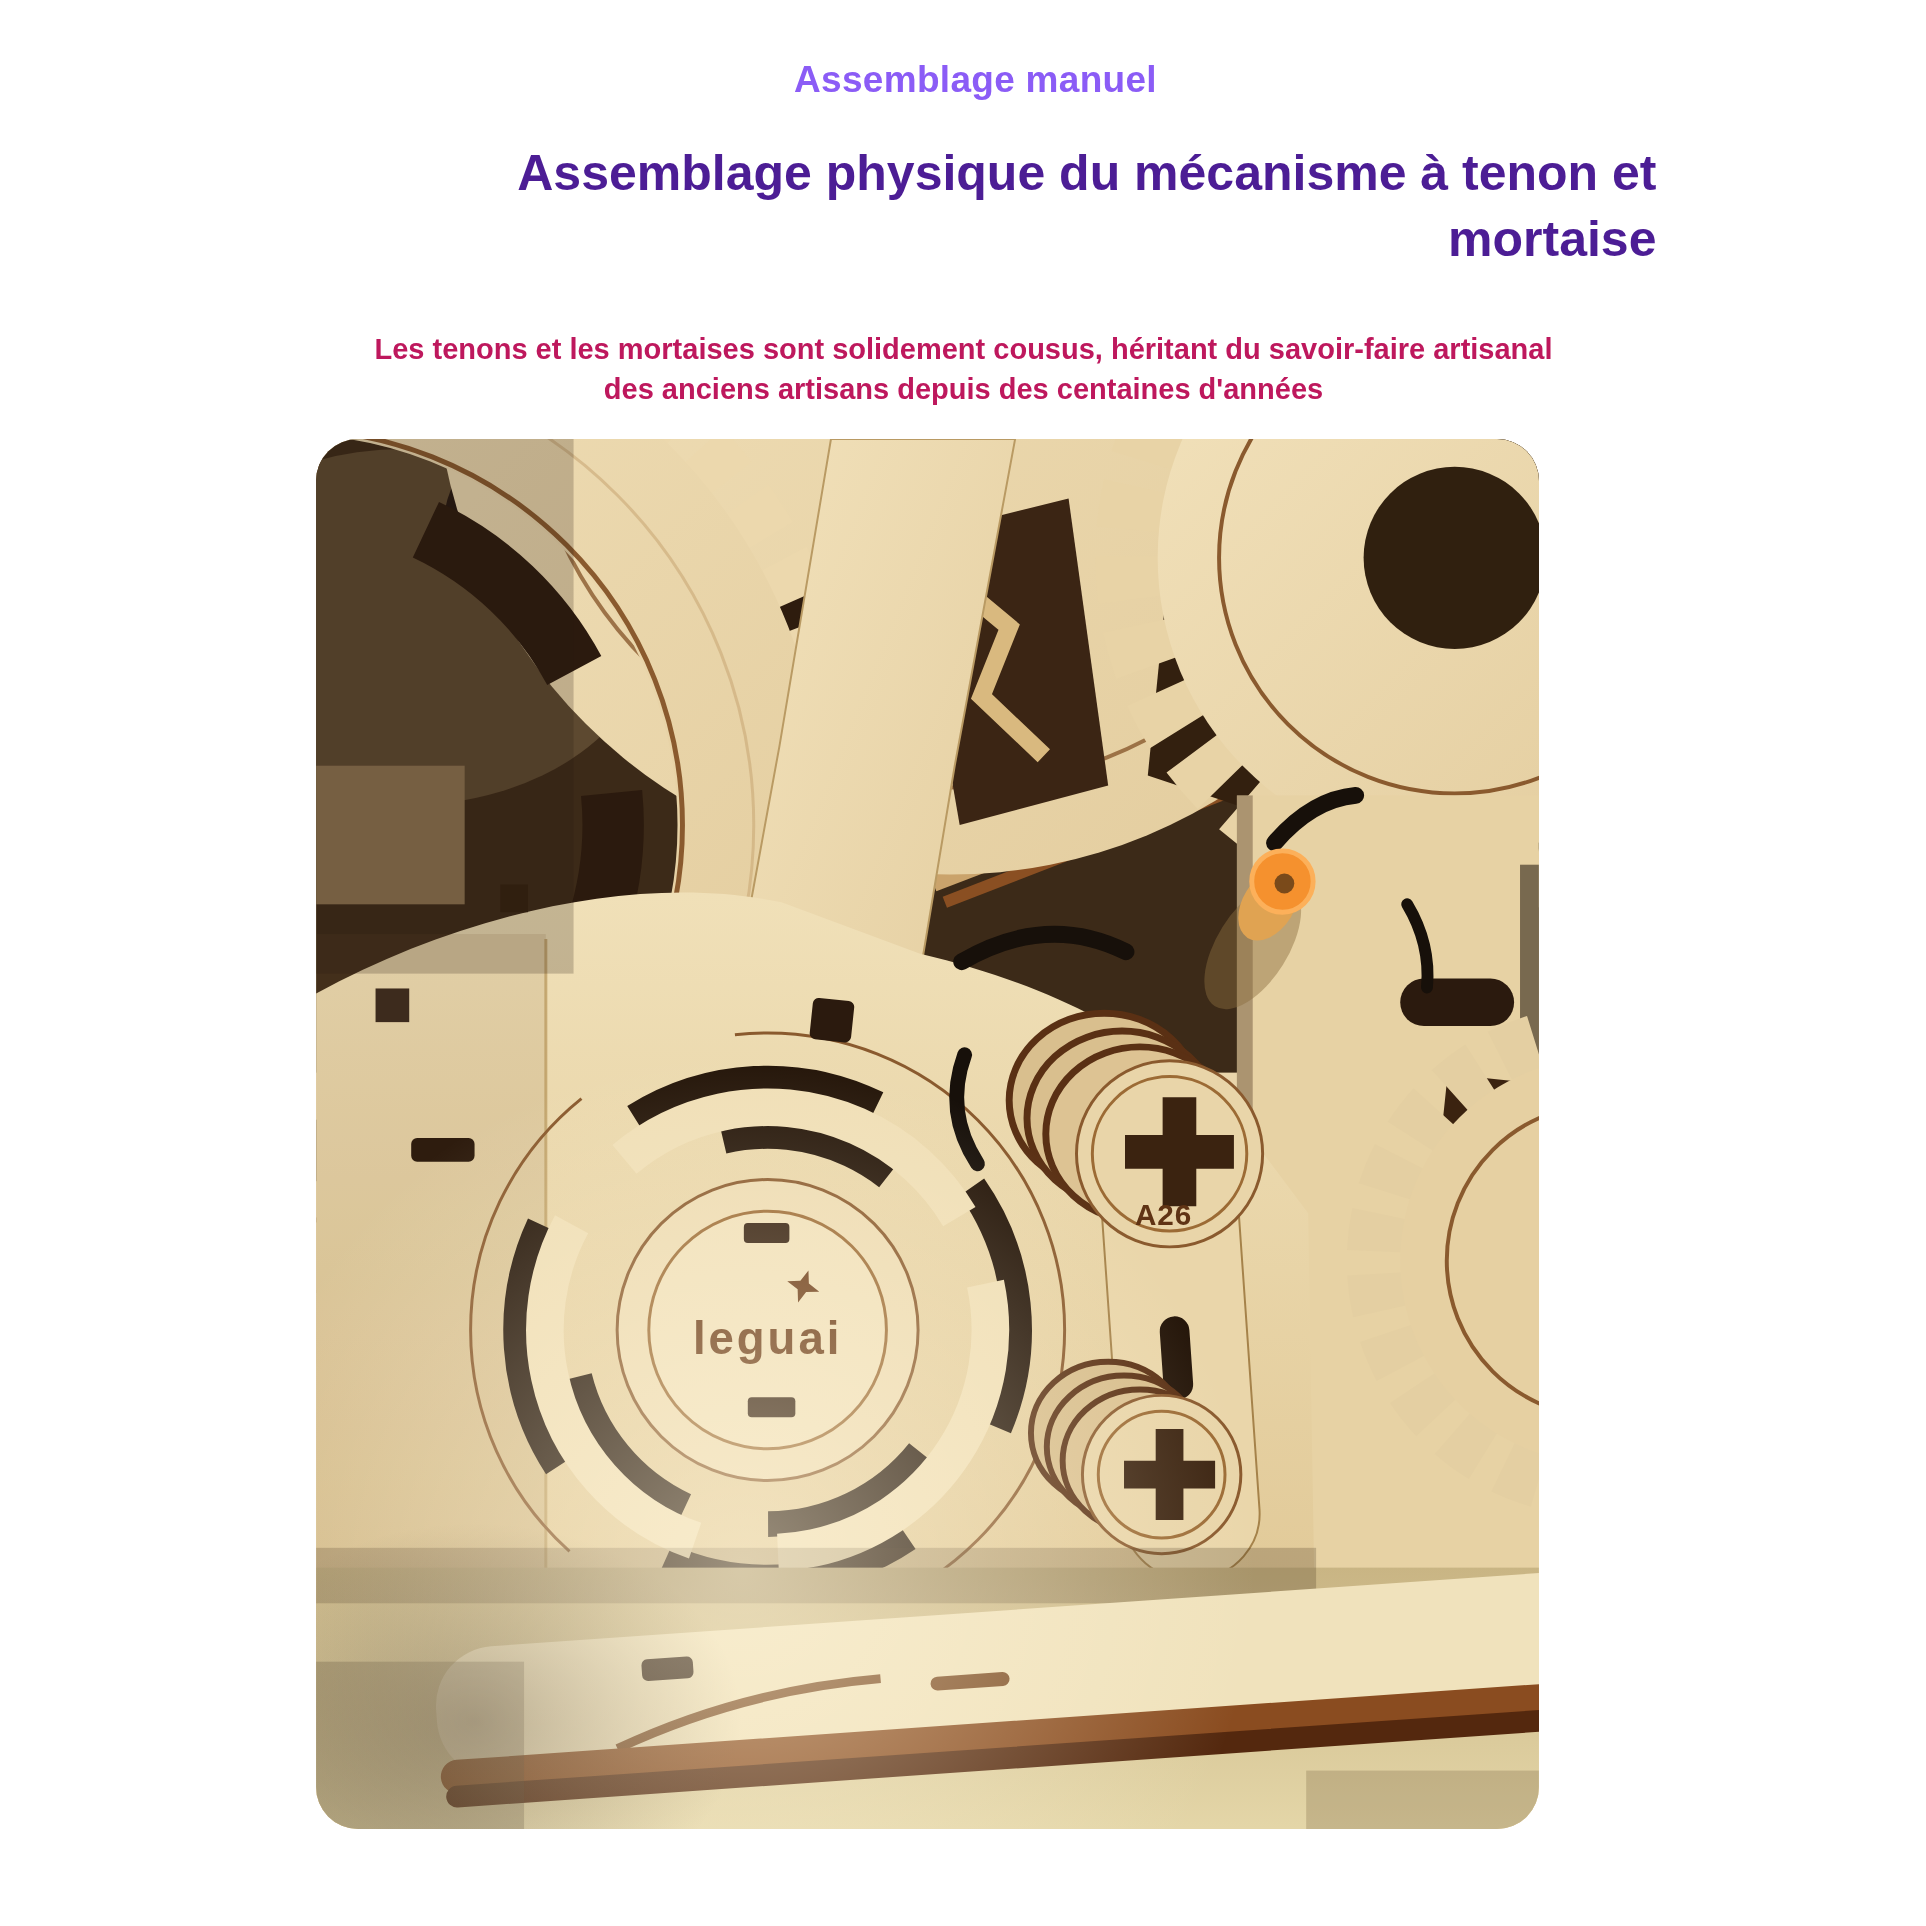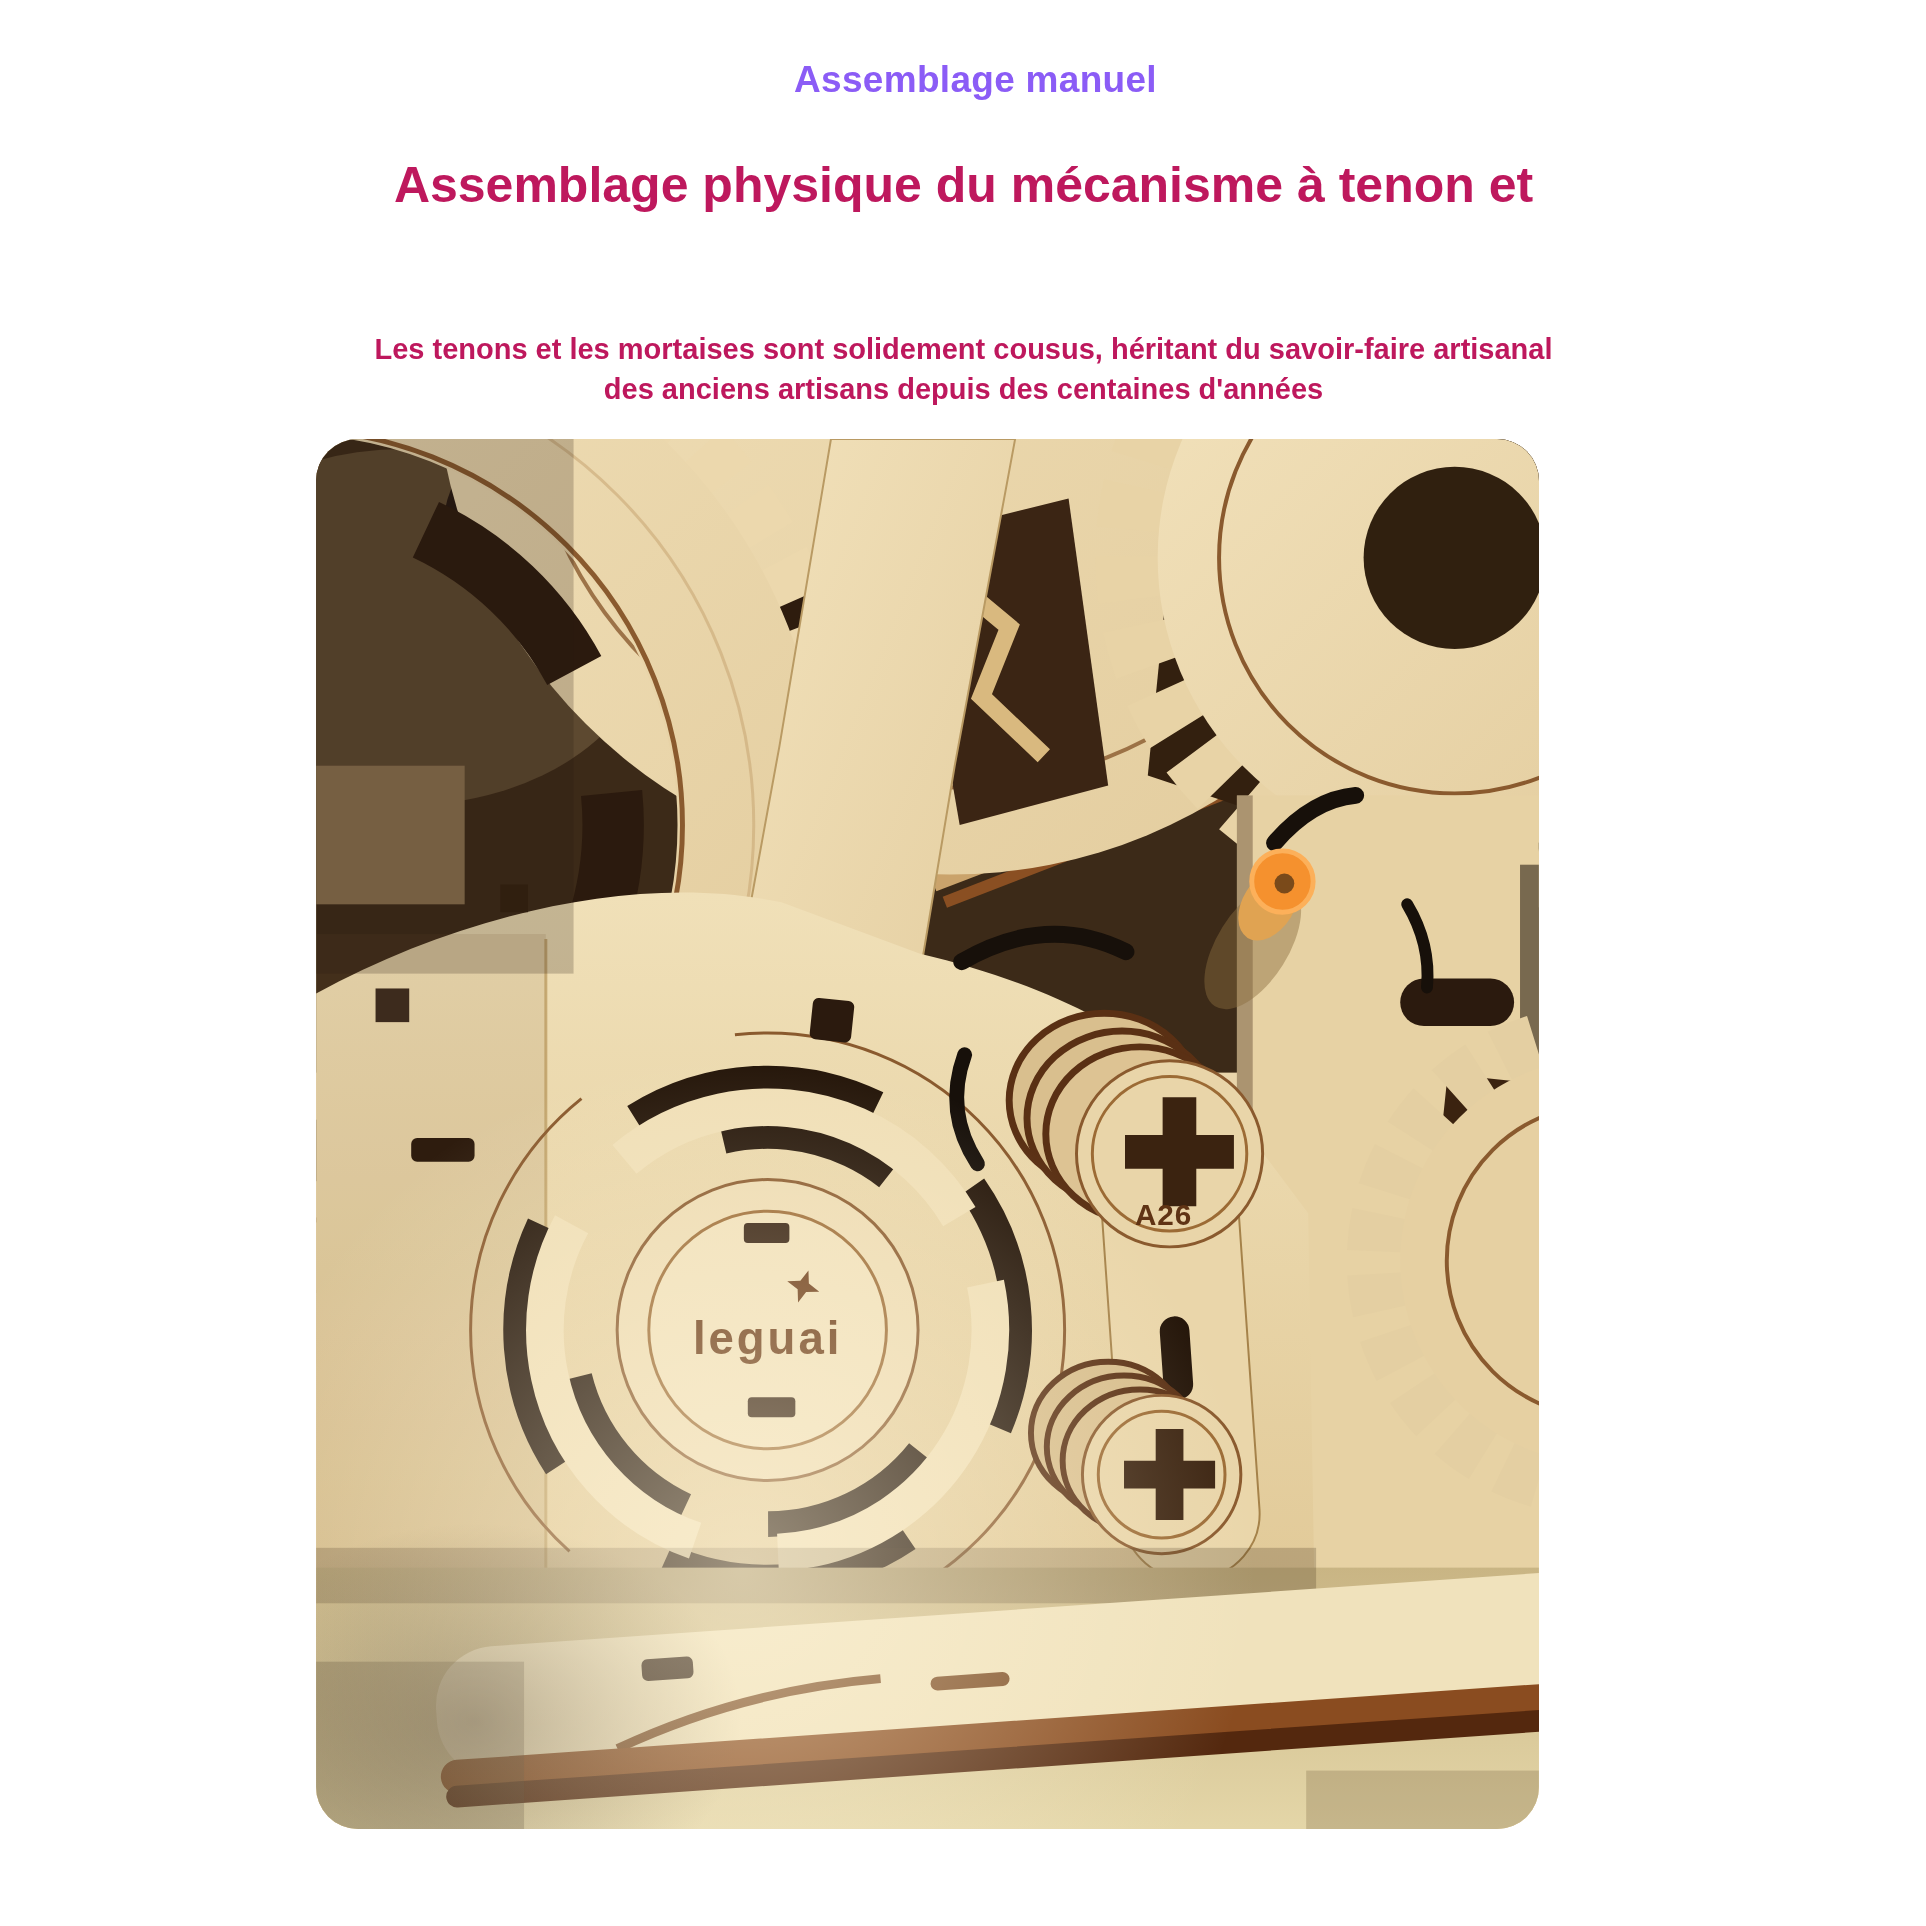--- a/index.html
+++ b/index.html
@@ -16,28 +16,28 @@
     position:absolute;
     top:59px; left:12px; width:100%;
     text-align:center;
     font-size:37px;
     font-weight:700;
     letter-spacing:0.3px;
     color:#8b5cf6;
   }
   .heading{
     position:absolute;
-    top:152px; left:50%;
+    top:140px; left:50%;
     transform:translateX(-50%);
     width:1386px;
-    text-align:center;
+    text-align:right;
     font-size:50px;
     font-weight:700;
     line-height:66px;
-    color:#be185d;
+    color:#4c1d95;
   }
   .heading .line{white-space:nowrap;}
   .subtitle{
     position:absolute;
     top:329px; left:50%;
     transform:translateX(-50%);
     width:1386px;
     text-align:center;
     font-size:29px;
     font-weight:700;
@@ -58,20 +58,21 @@
 </style>
 </head>
 <body>
 
 <div class="canvas">
 
   <div class="eyebrow">Assemblage manuel</div>
 
   <div class="heading">
     <div class="line">Assemblage physique du mécanisme à tenon et</div>
+    <div class="line">mortaise</div>
   </div>
 
   <div class="subtitle">
     <div class="line">Les tenons et les mortaises sont solidement cousus, héritant du savoir-faire artisanal</div>
     <div class="line">des anciens artisans depuis des centaines d'années</div>
   </div>
 
   <div class="photo">
     <svg viewBox="0 0 1235 1404" xmlns="http://www.w3.org/2000/svg">
       <defs>

